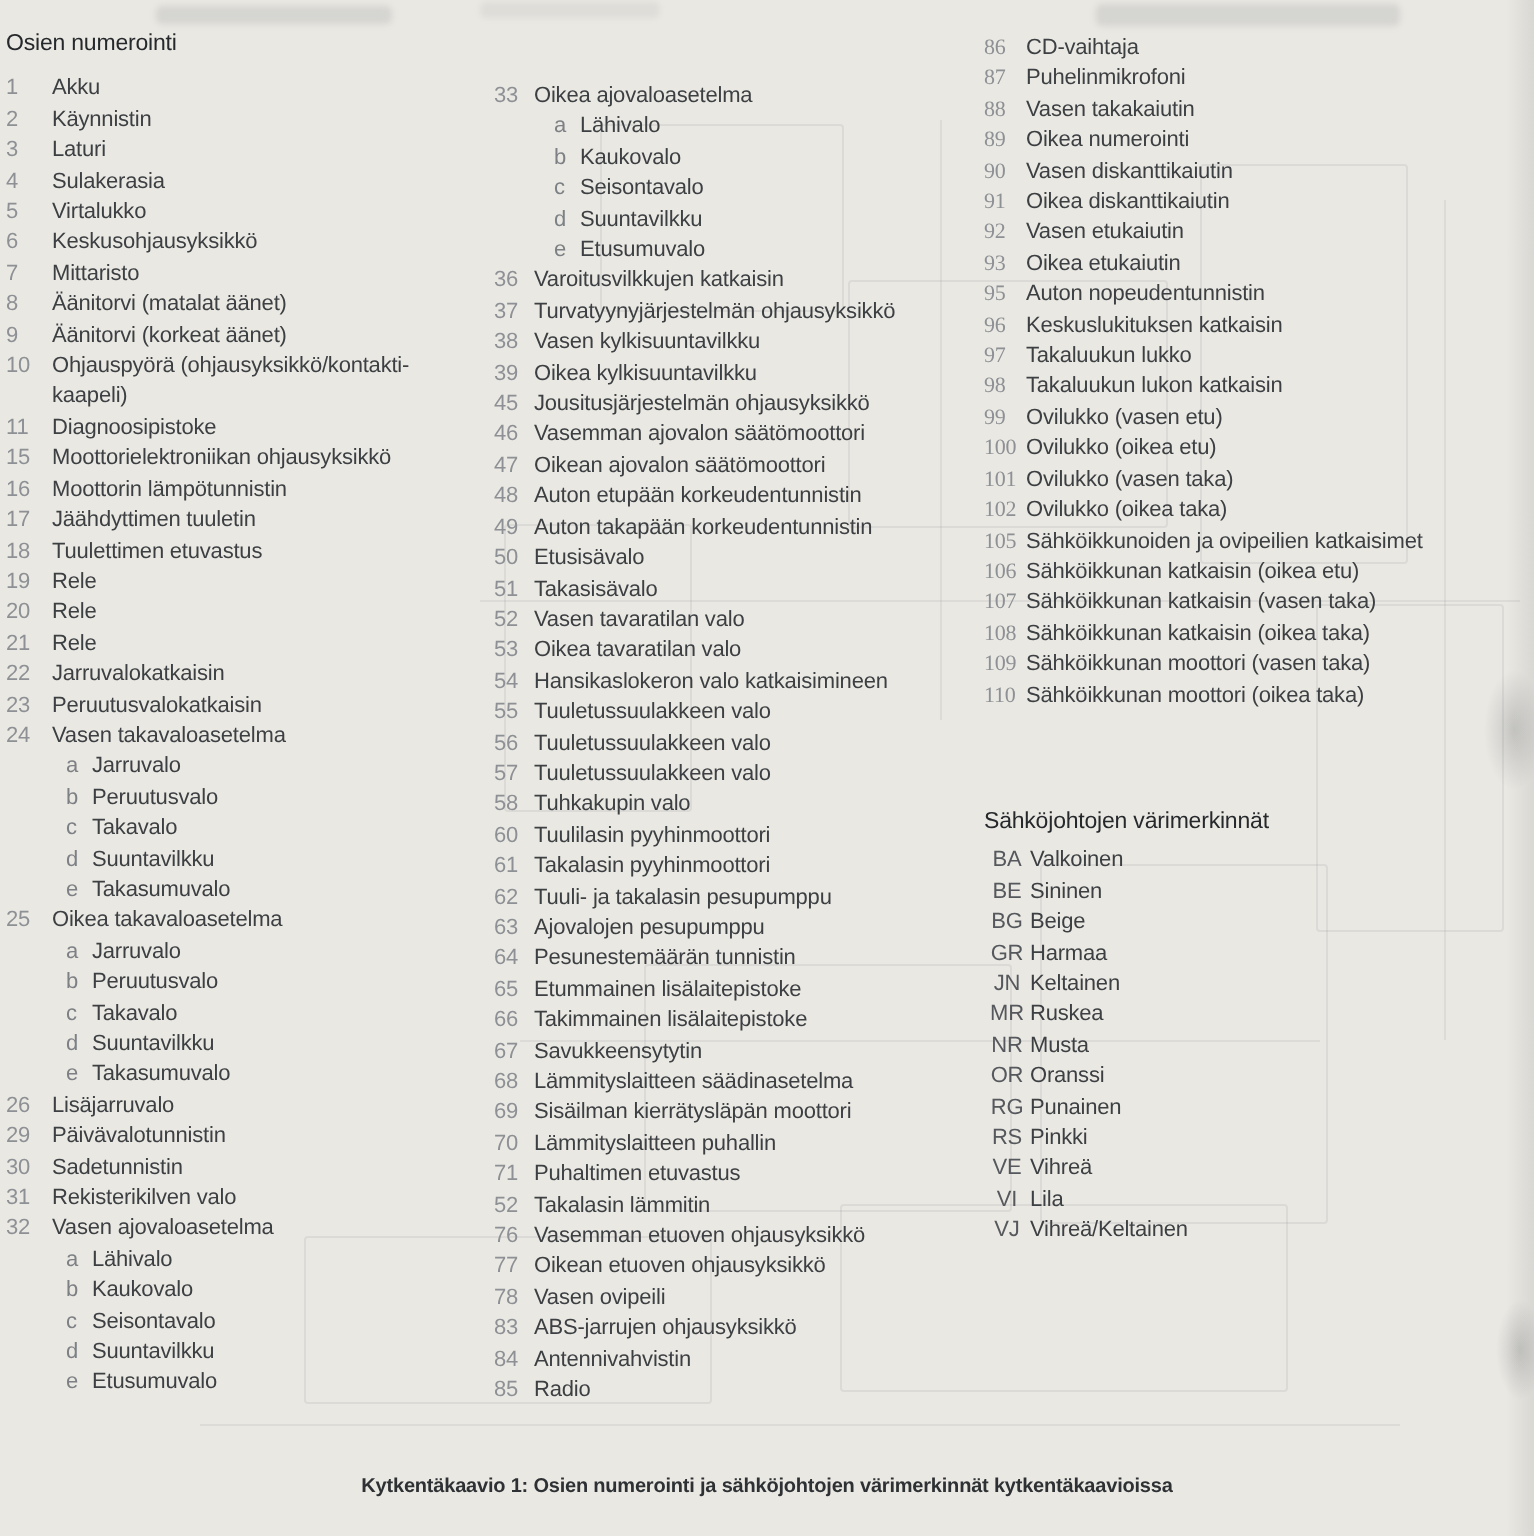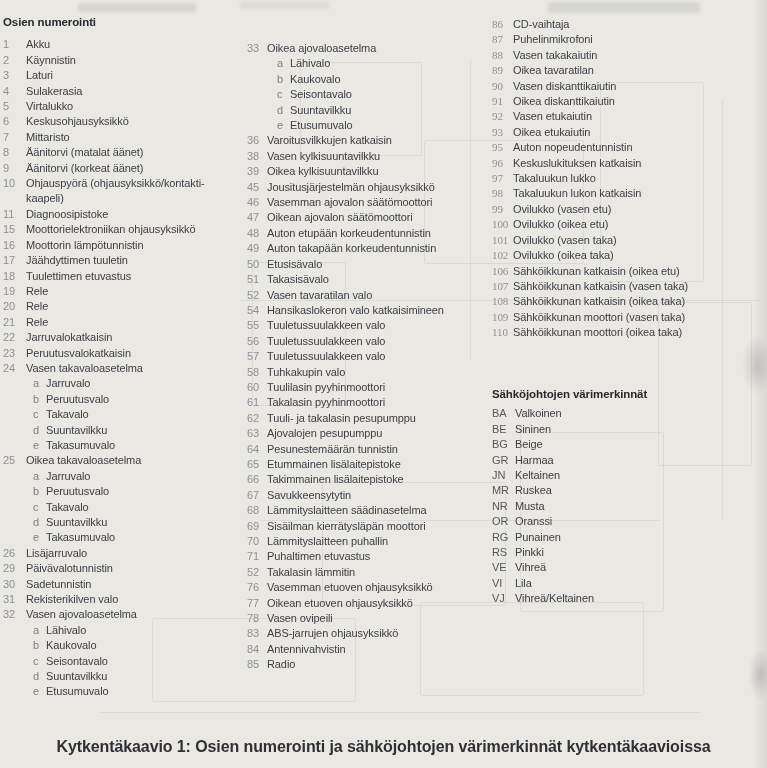--- a/index.html
+++ b/index.html
@@ -19,38 +19,38 @@
   .bleed .stamp{position:absolute;background:rgba(120,125,130,.18);filter:blur(1.5px);border-radius:3px;}
   .bleed .smudge{position:absolute;background:radial-gradient(closest-side,rgba(90,95,100,.25),rgba(90,95,100,0));}
   .edge-shade{position:absolute;top:0;right:0;width:14px;height:100%;
     background:linear-gradient(to right,rgba(0,0,0,0),rgba(70,70,70,.10));pointer-events:none;}
 
   .col{position:absolute;font-size:11px;line-height:15.4px;letter-spacing:-0.1px;}
   .col1{left:3px;top:15px;width:226px;}
   .col2{left:247px;top:15px;width:240px;margin-top:26px;}
   .col3{left:492px;top:17px;width:272px;}
 
-  h2{font-size:11.5px;line-height:15.4px;font-weight:bold;margin:0 0 7px 0;color:#26292c;letter-spacing:-0.1px;}
+  h2{font-size:11.5px;line-height:15.4px;font-weight:normal;margin:0 0 7px 0;color:#26292c;letter-spacing:-0.1px;}
 
   .row{display:flex;align-items:flex-start;}
   .num{flex:none;color:#8d9094;}
   .col1 .num{width:23px;}
   .col2 .num{width:20px;}
   .col3 .num{width:21px;font-family:Liberation Serif, serif;}
   .label{color:#3d4043;flex:1 1 auto;}
   .row[data-type="sub"]{padding-left:30px;}
   .row[data-type="sub"] .num{width:13px;color:#7d8084;}
 
-  .colors{position:absolute;left:492px;top:387px;width:270px;font-size:11px;line-height:15.4px;letter-spacing:-0.1px;}
+  .colors{position:absolute;left:492px;top:404px;width:270px;font-size:11px;line-height:15.4px;letter-spacing:-0.1px;}
   .colors h2{margin:0 0 4px 0;}
-  .colors .num{width:23px;color:#55585c;}
+  .colors .num{width:23px;color:#55585c;text-align:center;}
 
   .caption{
     position:absolute;left:0;top:738px;width:767px;text-align:center;
-    font-size:16px;font-weight:bold;color:#2e3134;letter-spacing:-0.1px;
+    font-size:10px;font-weight:bold;color:#2e3134;letter-spacing:-0.1px;
   }
 </style>
 </head>
 <body>
 
 <div class="page">
 
   <div class="bleed">
     <div class="stamp" style="left:78px;top:3px;width:118px;height:9px;"></div>
     <div class="stamp" style="left:548px;top:2px;width:152px;height:11px;"></div>
@@ -321,20 +321,24 @@
         <div class="row" data-type="sub">
           <span class="num">e</span>
           <span class="label">Etusumuvalo</span>
         </div>
 
         <div class="row">
           <span class="num">36</span>
           <span class="label">Varoitusvilkkujen katkaisin</span>
         </div>
 
+        <div class="row">
+          <span class="num">37</span>
+          <span class="label">Turvatyynyjärjestelmän ohjausyksikkö</span>
+        </div>
 
         <div class="row">
           <span class="num">38</span>
           <span class="label">Vasen kylkisuuntavilkku</span>
         </div>
 
         <div class="row">
           <span class="num">39</span>
           <span class="label">Oikea kylkisuuntavilkku</span>
         </div>
@@ -372,20 +376,24 @@
         <div class="row">
           <span class="num">51</span>
           <span class="label">Takasisävalo</span>
         </div>
 
         <div class="row">
           <span class="num">52</span>
           <span class="label">Vasen tavaratilan valo</span>
         </div>
 
+        <div class="row">
+          <span class="num">53</span>
+          <span class="label">Oikea tavaratilan valo</span>
+        </div>
 
         <div class="row">
           <span class="num">54</span>
           <span class="label">Hansikaslokeron valo katkaisimineen</span>
         </div>
 
         <div class="row">
           <span class="num">55</span>
           <span class="label">Tuuletussuulakkeen valo</span>
         </div>
@@ -516,21 +524,21 @@
           <span class="label">Puhelinmikrofoni</span>
         </div>
 
         <div class="row">
           <span class="num">88</span>
           <span class="label">Vasen takakaiutin</span>
         </div>
 
         <div class="row">
           <span class="num">89</span>
-          <span class="label">Oikea tavaratilan</span>
+          <span class="label">Oikea numerointi</span>
         </div>
 
         <div class="row">
           <span class="num">90</span>
           <span class="label">Vasen diskanttikaiutin</span>
         </div>
 
         <div class="row">
           <span class="num">91</span>
           <span class="label">Oikea diskanttikaiutin</span>
@@ -579,20 +587,24 @@
         <div class="row">
           <span class="num">101</span>
           <span class="label">Ovilukko (vasen taka)</span>
         </div>
 
         <div class="row">
           <span class="num">102</span>
           <span class="label">Ovilukko (oikea taka)</span>
         </div>
 
+        <div class="row">
+          <span class="num">105</span>
+          <span class="label">Sähköikkunoiden ja ovipeilien katkaisimet</span>
+        </div>
 
         <div class="row">
           <span class="num">106</span>
           <span class="label">Sähköikkunan katkaisin (oikea etu)</span>
         </div>
 
         <div class="row">
           <span class="num">107</span>
           <span class="label">Sähköikkunan katkaisin (vasen taka)</span>
         </div>

